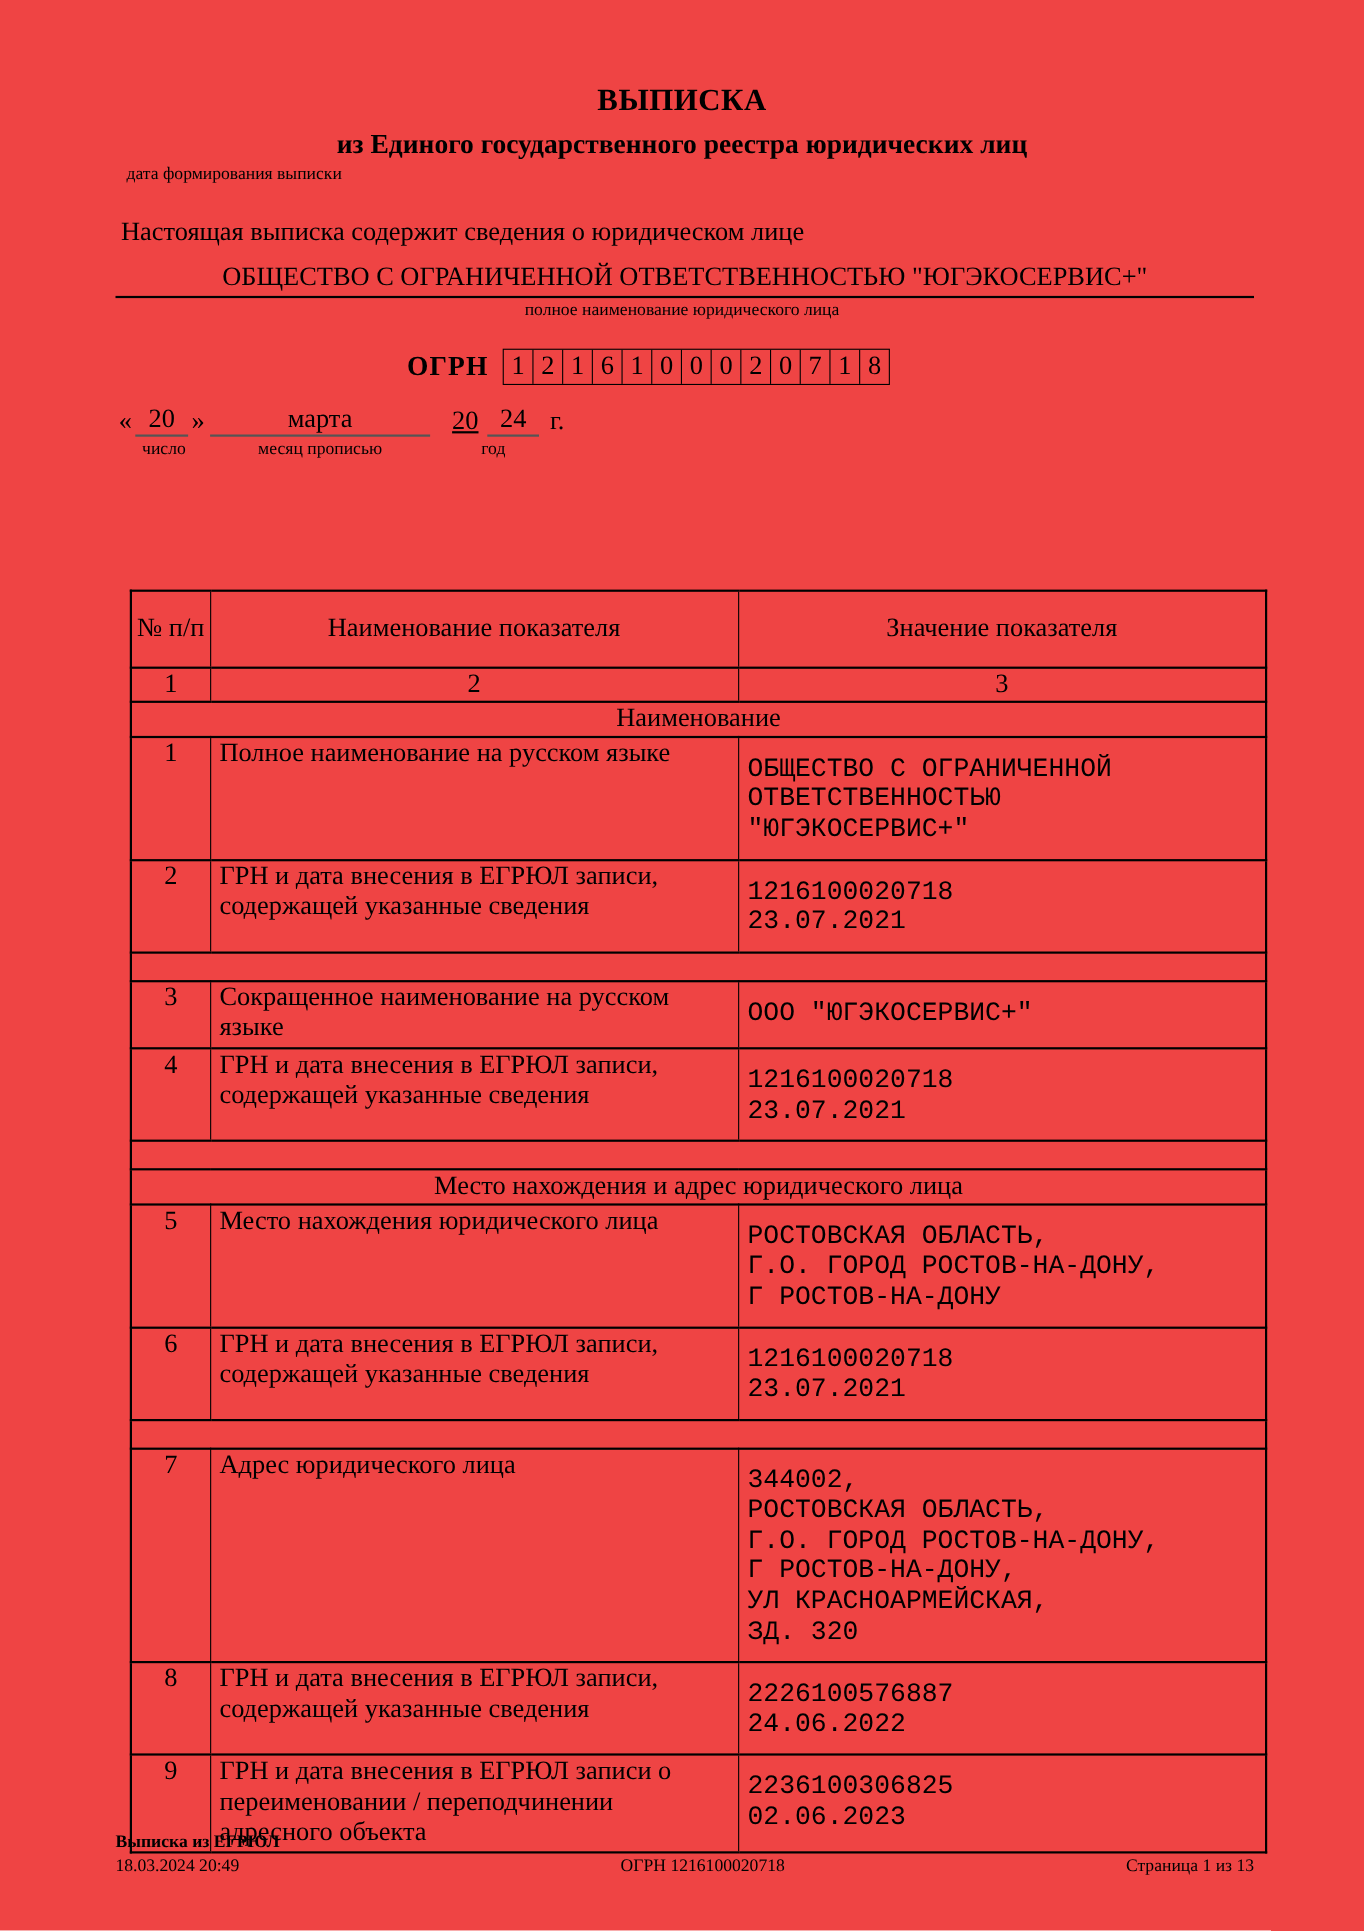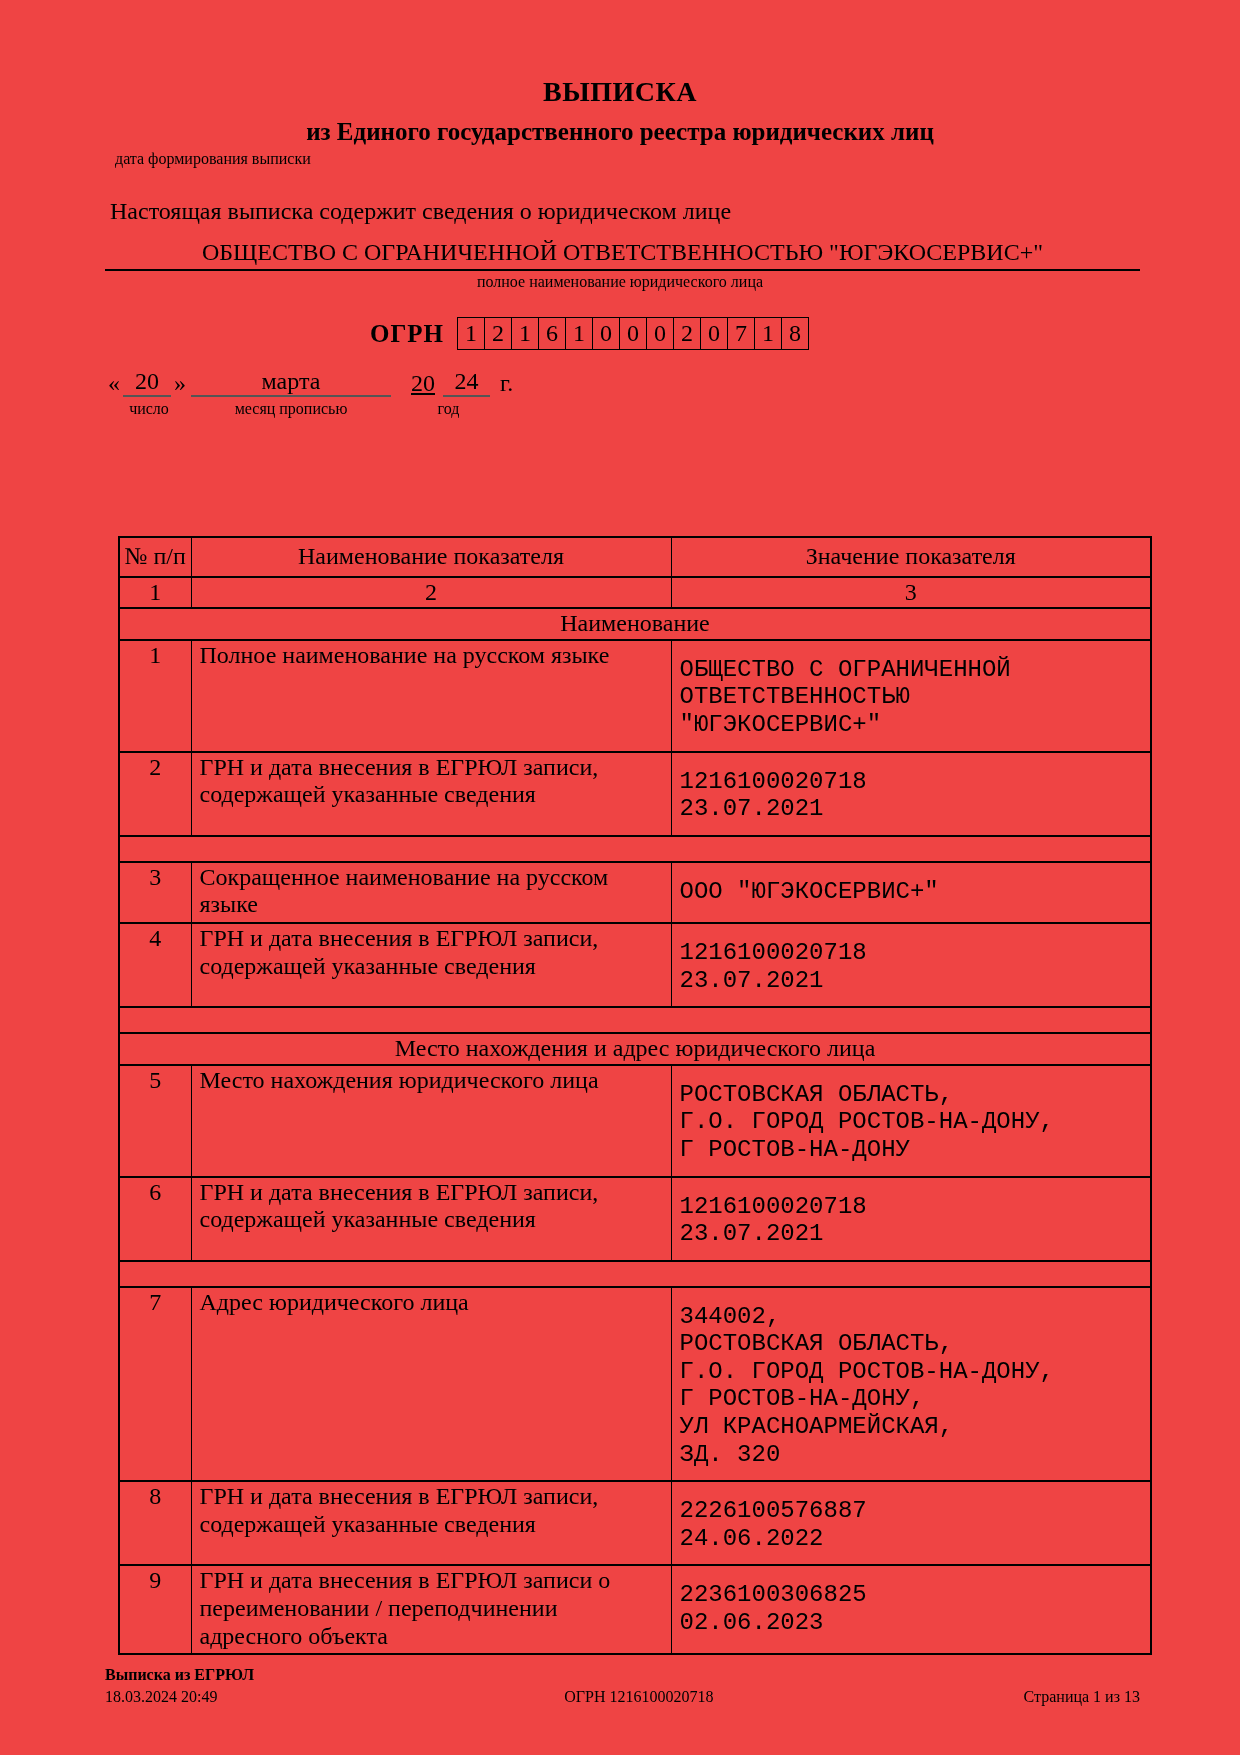--- a/index.html
+++ b/index.html
@@ -46,21 +46,21 @@
   .dfl-sp3{width:34px;}
   .dfl-year{width:47px;text-align:center;}
 
   table.main{border-collapse:collapse;margin:118px 0 0 118px;width:1032px;table-layout:fixed;}
   table.main td,table.main th{
     border:2px solid #000;border-left-width:1px;border-right-width:1px;
     font-weight:normal;line-height:1.15;vertical-align:top;
   }
   table.main td:first-child,table.main th:first-child{border-left-width:2px;}
   table.main td:last-child,table.main th:last-child{border-right-width:2px;}
-  th.col-h{text-align:center;padding:5px 4px;}
+  th.col-h{text-align:center;padding:20px 4px;}
   td.numbering{text-align:center;padding:1px;}
   td.section{font-weight:bold;text-align:center;padding:1px;}
   td.spacer{height:24px;padding:0;}
   td.num{text-align:center;padding:1px 2px 3px 2px;}
   td.name{padding:1px 6px 3px 8px;}
   td.value{padding:15px 6px 12px 8px;white-space:pre-line;font-family:Liberation Mono, monospace;}
 
   .footer{position:absolute;left:105px;right:100px;top:1664px;display:flex;justify-content:space-between;align-items:flex-end;font-size:16px;line-height:1.35;}
   .footer .f-left{font-weight:bold;}
   .footer .f-left .f-dt{font-weight:normal;}

